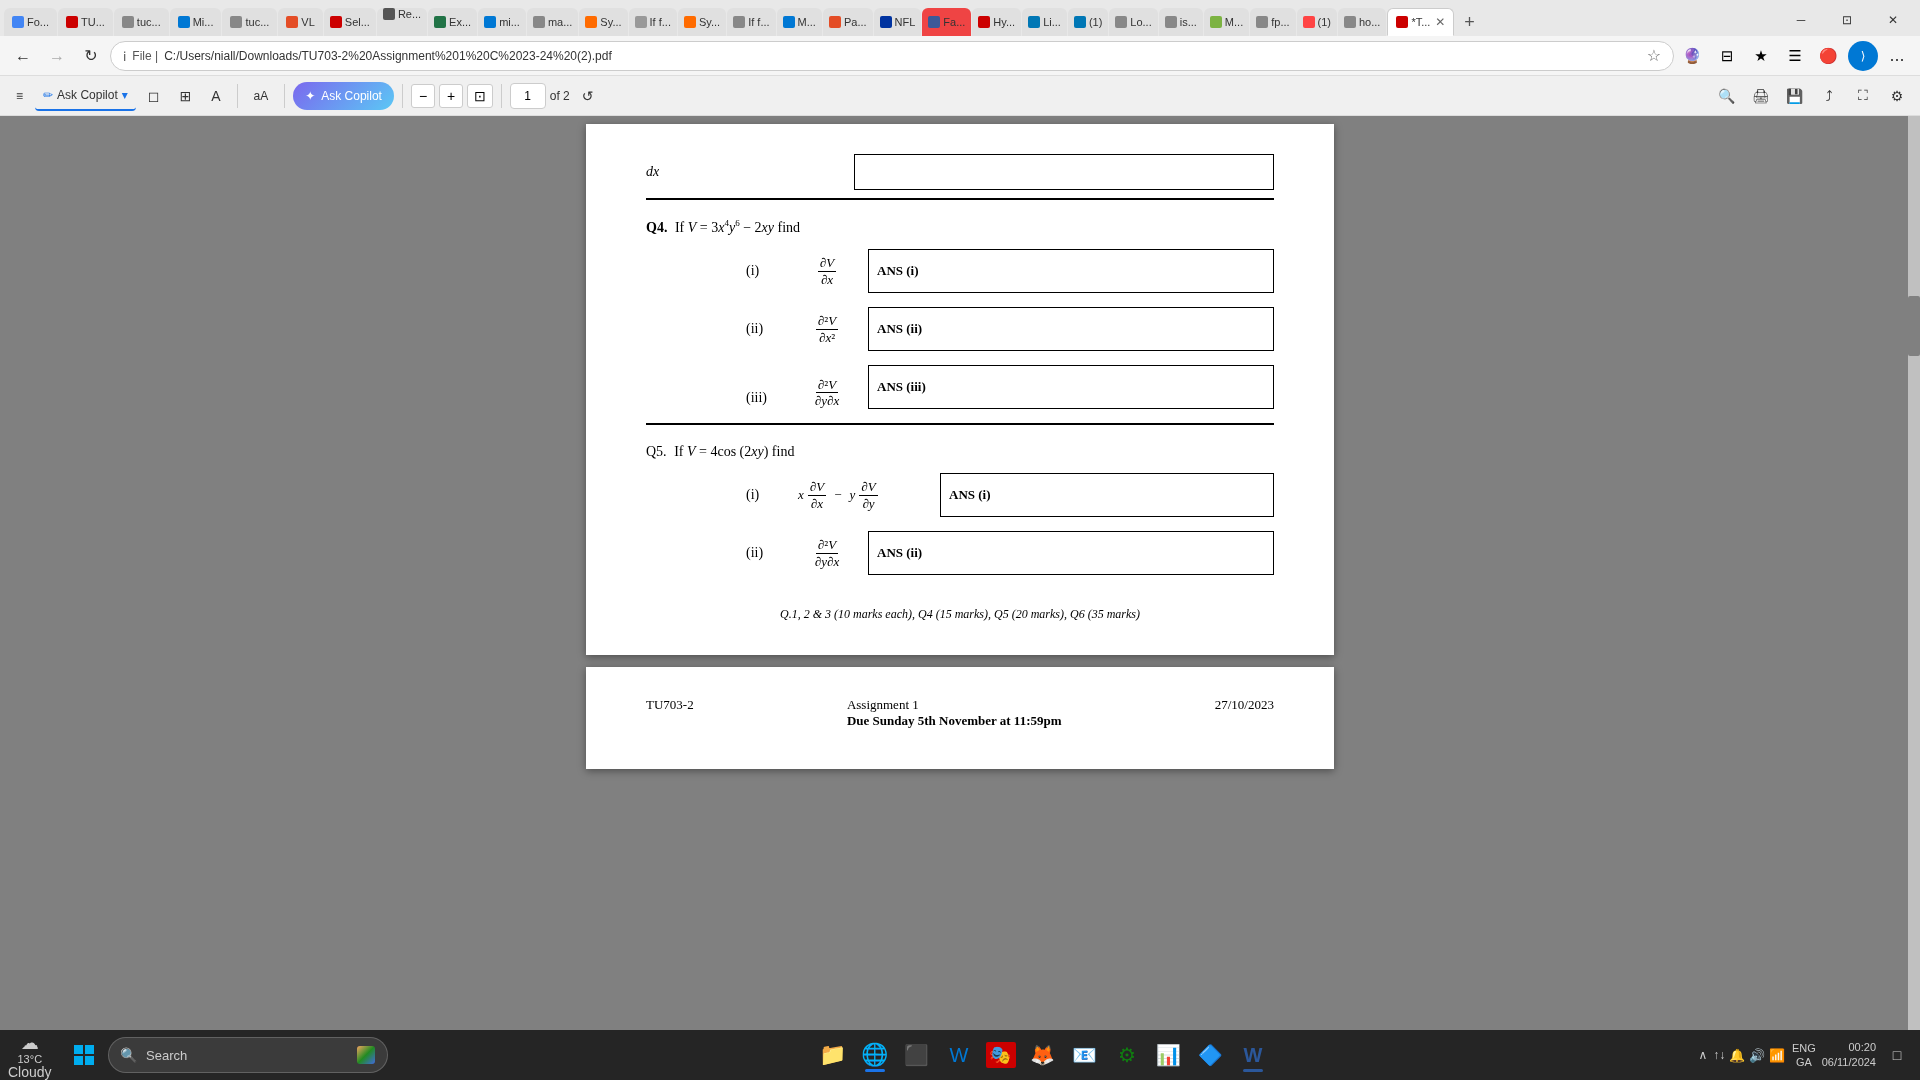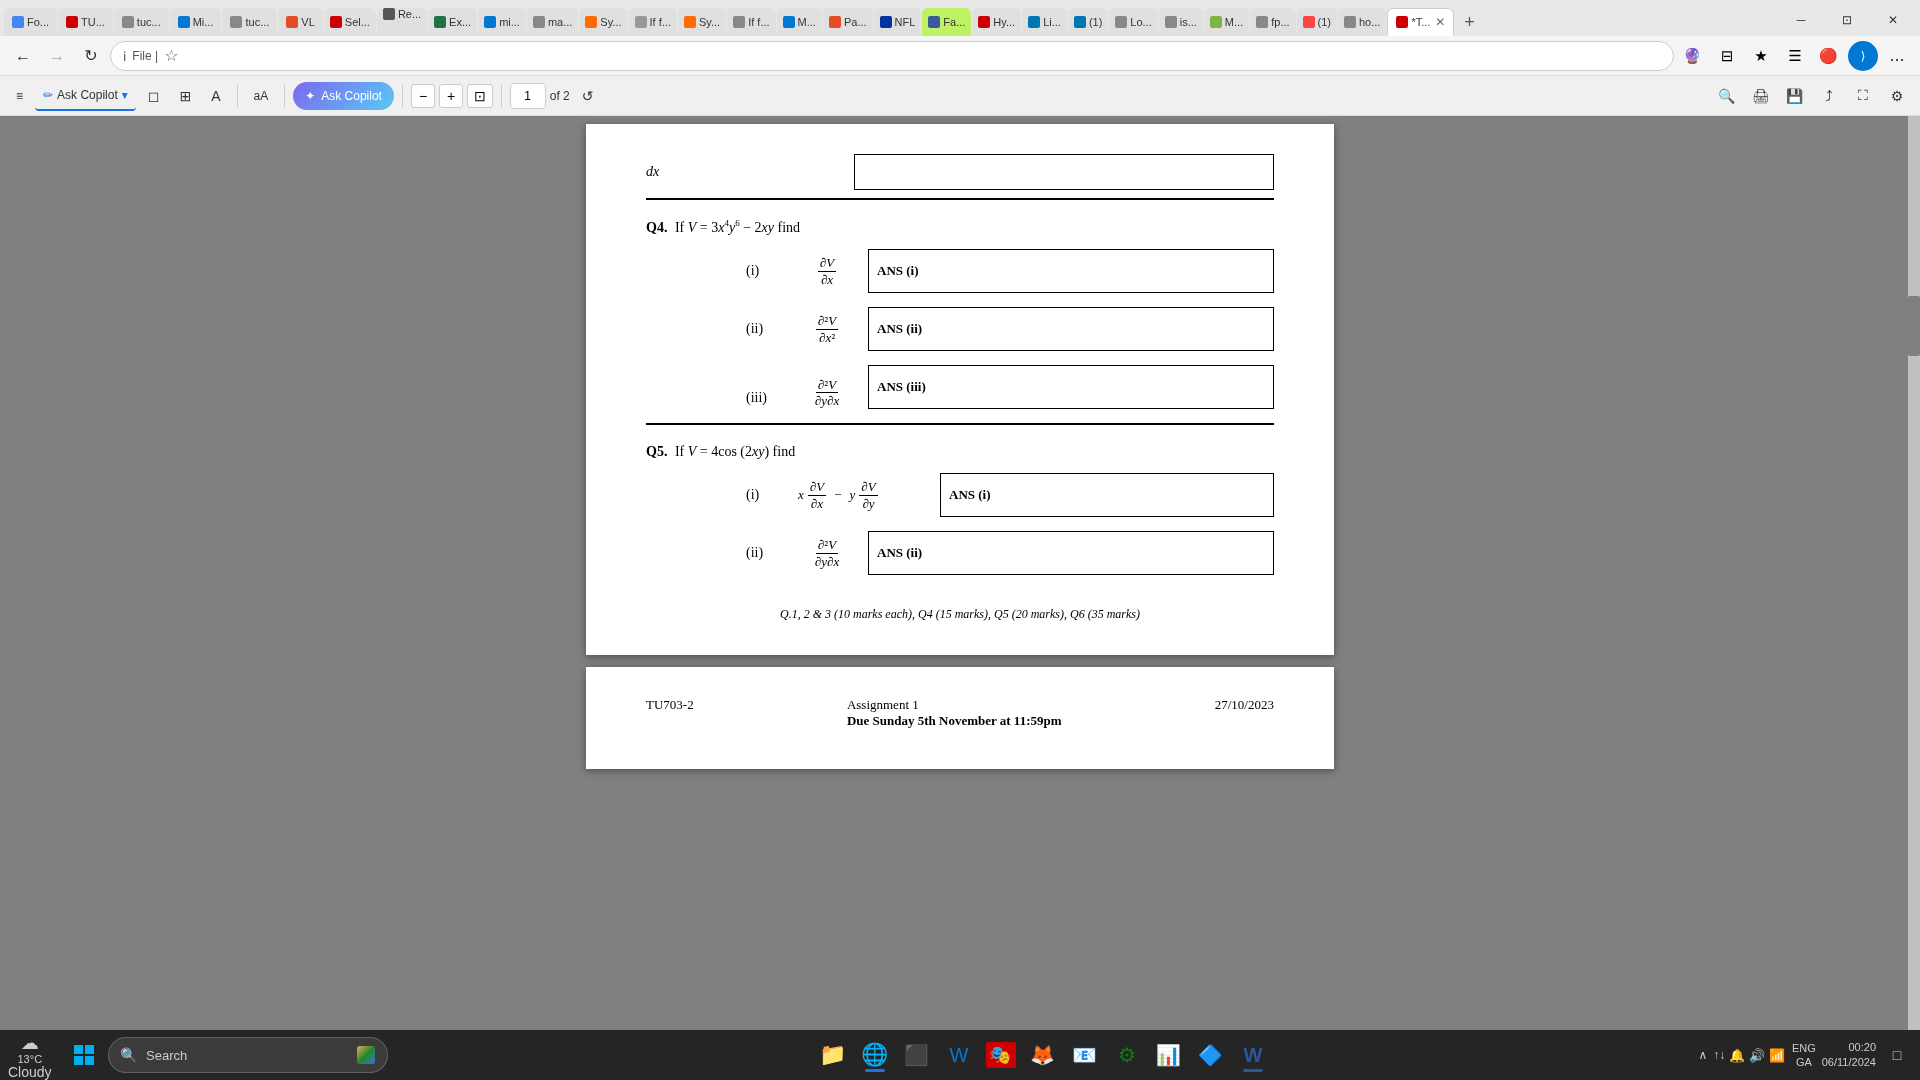--- a/index.html
+++ b/index.html
@@ -78,21 +78,21 @@
       <span>M...</span>
     </div>
     <div style="display:flex;align-items:center;height:28px;padding:0 6px;background:#e0e0e0;border-radius:6px 6px 0 0;max-width:70px;gap:3px;font-size:11px;color:#333;cursor:pointer;">
       <div style="width:12px;height:12px;background:#e44d26;border-radius:2px;flex-shrink:0;"></div>
       <span>Pa...</span>
     </div>
     <div style="display:flex;align-items:center;height:28px;padding:0 6px;background:#e0e0e0;border-radius:6px 6px 0 0;max-width:60px;gap:3px;font-size:11px;color:#333;cursor:pointer;">
       <div style="width:12px;height:12px;background:#0033a0;border-radius:2px;flex-shrink:0;"></div>
       <span>NFL</span>
     </div>
-    <div style="display:flex;align-items:center;height:28px;padding:0 6px;background:#bef264;border-radius:6px 6px 0 0;max-width:60px;gap:3px;font-size:11px;color:#333;cursor:pointer;">
+    <div style="display:flex;align-items:center;height:28px;padding:0 6px;background:#ef4444;border-radius:6px 6px 0 0;max-width:60px;gap:3px;font-size:11px;color:#333;cursor:pointer;">
       <div style="width:12px;height:12px;background:#3b5998;border-radius:2px;flex-shrink:0;"></div>
       <span>Fa...</span>
     </div>
     <div style="display:flex;align-items:center;height:28px;padding:0 6px;background:#e0e0e0;border-radius:6px 6px 0 0;max-width:60px;gap:3px;font-size:11px;color:#333;cursor:pointer;">
       <div style="width:12px;height:12px;background:#cc0000;border-radius:2px;flex-shrink:0;"></div>
       <span>Hy...</span>
     </div>
     <div style="display:flex;align-items:center;height:28px;padding:0 6px;background:#e0e0e0;border-radius:6px 6px 0 0;max-width:60px;gap:3px;font-size:11px;color:#333;cursor:pointer;">
       <div style="width:12px;height:12px;background:#0077b5;border-radius:2px;flex-shrink:0;"></div>
       <span>Li...</span>
@@ -141,20 +141,21 @@
   </div>
 
   <div style="display:flex;align-items:center;height:40px;background:#f5f5f5;padding:4px 8px;gap:4px;border-bottom:1px solid #ddd;">
     <div style="width:30px;height:30px;display:flex;align-items:center;justify-content:center;cursor:pointer;border-radius:50%;color:#333;font-size:16px;">←</div>
     <div style="width:30px;height:30px;display:flex;align-items:center;justify-content:center;cursor:pointer;border-radius:50%;color:#aaa;font-size:16px;">→</div>
     <div style="width:30px;height:30px;display:flex;align-items:center;justify-content:center;cursor:pointer;border-radius:50%;color:#333;font-size:16px;">↻</div>
 
     <div style="flex:1;height:30px;border:1px solid #ccc;border-radius:16px;display:flex;align-items:center;padding:0 12px;background:#fff;gap:6px;font-size:12px;cursor:text;">
       <span style="color:#555;font-size:13px;">ℹ</span>
       <span style="color:#555;font-size:12px;">File  |</span>
+      <span style="color:#333;font-size:12px;flex:1;">C:/Users/niall/Downloads/TU703-2%20Assignment%201%20C%2023-24%20(2).pdf</span>
       <span style="color:#666;font-size:16px;cursor:pointer;">☆</span>
     </div>
 
     <div style="width:30px;height:30px;display:flex;align-items:center;justify-content:center;cursor:pointer;border-radius:50%;font-size:15px;">🔮</div>
     <div style="width:30px;height:30px;display:flex;align-items:center;justify-content:center;cursor:pointer;border-radius:50%;font-size:15px;">⊟</div>
     <div style="width:30px;height:30px;display:flex;align-items:center;justify-content:center;cursor:pointer;border-radius:50%;font-size:15px;">★</div>
     <div style="width:30px;height:30px;display:flex;align-items:center;justify-content:center;cursor:pointer;border-radius:50%;font-size:15px;">☰</div>
     <div style="width:30px;height:30px;display:flex;align-items:center;justify-content:center;cursor:pointer;border-radius:50%;font-size:15px;color:#c00;">🔴</div>
     <div style="width:30px;height:30px;display:flex;align-items:center;justify-content:center;cursor:pointer;border-radius:50%;background:#0078d4;color:#fff;font-size:12px;">⟩</div>
     <div style="width:30px;height:30px;display:flex;align-items:center;justify-content:center;cursor:pointer;border-radius:50%;font-size:18px;color:#333;">...</div>
@@ -255,21 +256,21 @@
             <div style="flex:1;border:1px solid #000;height:44px;display:flex;align-items:center;padding:4px 8px;">
               <span style="font-weight:bold;font-size:13px;">ANS (iii)</span>
             </div>
           </div>
         </div>
 
         <hr style="border:none;border-top:2px solid #000;margin:8px 0 16px;">
 
         <div style="margin-bottom:20px;">
           <div style="margin-bottom:10px;">
-            <span style="font-weight:bold;">Q5.</span>
+            <span style="font-weight:normal;">Q5.</span>
             <span style="margin-left:4px;">  If <span style="font-style:italic;">V</span> = 4cos (2<span style="font-style:italic;">xy</span>) find</span>
           </div>
 
           <div style="display:flex;align-items:center;margin-bottom:14px;margin-left:100px;gap:12px;">
             <span style="min-width:40px;">(i)</span>
             <div style="display:flex;align-items:center;gap:4px;font-size:13px;min-width:130px;">
               <span style="font-style:italic;">x</span>
               <div style="display:inline-flex;flex-direction:column;align-items:center;line-height:1.2;">
                 <span style="border-bottom:1px solid #000;padding:0 2px;">∂<span style="font-style:italic;">V</span></span>
                 <span style="padding:0 2px;">∂<span style="font-style:italic;">x</span></span>

